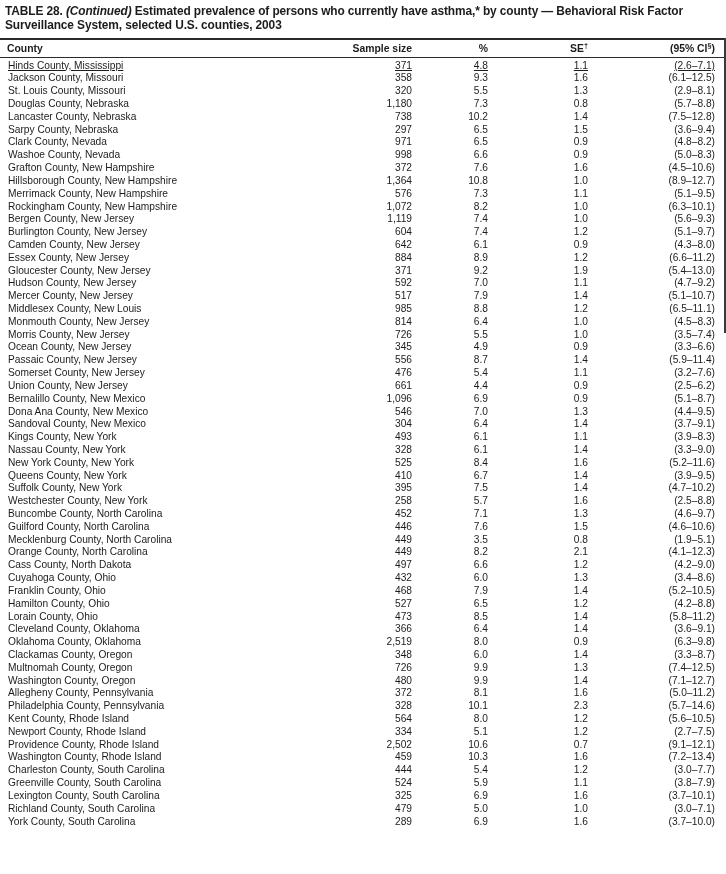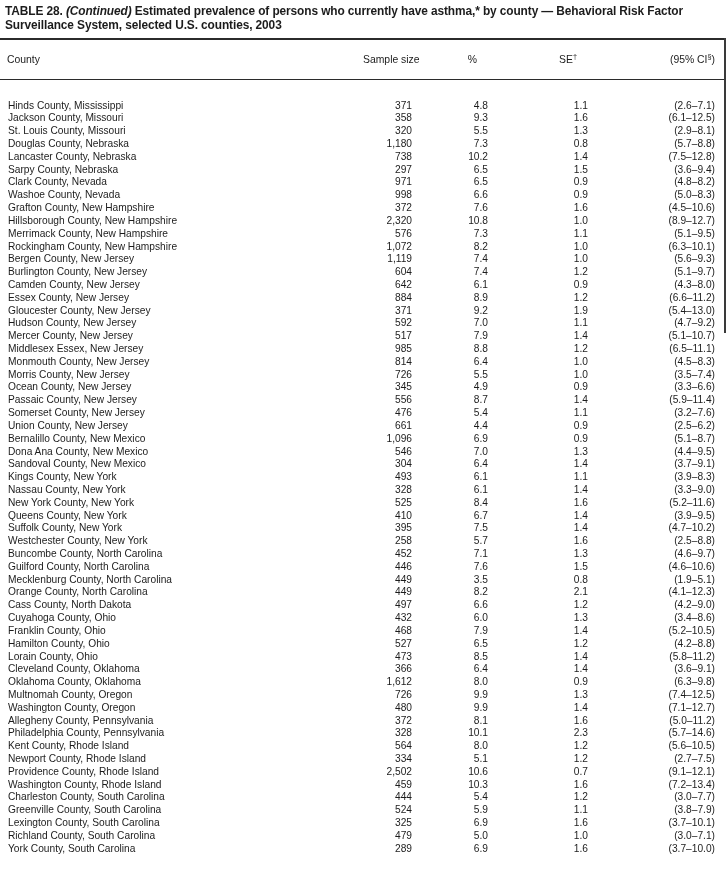--- a/index.html
+++ b/index.html
@@ -33,36 +33,36 @@
     margin-top: 5px;
     border-collapse: collapse;
     table-layout: fixed;
   }
   thead {
     border-top: 2.5px solid #2b2b2b;
     border-bottom: 1.3px solid #2b2b2b;
   }
   th {
     font-size: 10.4px;
-    font-weight: normal;
+    font-weight: bold;
     height: 17px;
     vertical-align: middle;
-    padding: 11px;
+    padding: 0;
     white-space: nowrap;
     color: #1c1c1c;
     margin-top: 20px;
   }
   td {
     font-size: 10.2px;
     line-height: 12.82px;
     padding: 0;
     white-space: nowrap;
     color: #1c1c1c;
   }
-  tbody tr:first-child td { padding-top: 20px; }
+  tbody tr:first-child td { padding-top: 2px; text-decoration: underline; }
   .c-county { text-align: left; padding-left: 8px; }
   th.c-county { padding-left: 7px; }
   .c-n   { text-align: right; }
   .c-pct { text-align: right; }
   .c-se  { text-align: right; }
   .c-ci  { text-align: right; padding-right: 11px; }
   sup {
     font-size: 7.3px;
     vertical-align: super;
     line-height: 0;
@@ -162,21 +162,21 @@
         </tr>
         <tr>
           <td class="c-county">Grafton County, New Hampshire</td>
           <td class="c-n">372</td>
           <td class="c-pct">7.6</td>
           <td class="c-se">1.6</td>
           <td class="c-ci">(4.5–10.6)</td>
         </tr>
         <tr>
           <td class="c-county">Hillsborough County, New Hampshire</td>
-          <td class="c-n">2,320</td>
+          <td class="c-n">1,364</td>
           <td class="c-pct">10.8</td>
           <td class="c-se">1.0</td>
           <td class="c-ci">(8.9–12.7)</td>
         </tr>
         <tr>
           <td class="c-county">Merrimack County, New Hampshire</td>
           <td class="c-n">576</td>
           <td class="c-pct">7.3</td>
           <td class="c-se">1.1</td>
           <td class="c-ci">(5.1–9.5)</td>
@@ -231,21 +231,21 @@
           <td class="c-ci">(4.7–9.2)</td>
         </tr>
         <tr>
           <td class="c-county">Mercer County, New Jersey</td>
           <td class="c-n">517</td>
           <td class="c-pct">7.9</td>
           <td class="c-se">1.4</td>
           <td class="c-ci">(5.1–10.7)</td>
         </tr>
         <tr>
-          <td class="c-county">Middlesex Essex, New Jersey</td>
+          <td class="c-county">Middlesex County, New Louis</td>
           <td class="c-n">985</td>
           <td class="c-pct">8.8</td>
           <td class="c-se">1.2</td>
           <td class="c-ci">(6.5–11.1)</td>
         </tr>
         <tr>
           <td class="c-county">Monmouth County, New Jersey</td>
           <td class="c-n">814</td>
           <td class="c-pct">6.4</td>
           <td class="c-se">1.0</td>
@@ -414,24 +414,31 @@
         </tr>
         <tr>
           <td class="c-county">Cleveland County, Oklahoma</td>
           <td class="c-n">366</td>
           <td class="c-pct">6.4</td>
           <td class="c-se">1.4</td>
           <td class="c-ci">(3.6–9.1)</td>
         </tr>
         <tr>
           <td class="c-county">Oklahoma County, Oklahoma</td>
-          <td class="c-n">1,612</td>
+          <td class="c-n">2,519</td>
           <td class="c-pct">8.0</td>
           <td class="c-se">0.9</td>
           <td class="c-ci">(6.3–9.8)</td>
+        </tr>
+        <tr>
+          <td class="c-county">Clackamas County, Oregon</td>
+          <td class="c-n">348</td>
+          <td class="c-pct">6.0</td>
+          <td class="c-se">1.4</td>
+          <td class="c-ci">(3.3–8.7)</td>
         </tr>
         <tr>
           <td class="c-county">Multnomah County, Oregon</td>
           <td class="c-n">726</td>
           <td class="c-pct">9.9</td>
           <td class="c-se">1.3</td>
           <td class="c-ci">(7.4–12.5)</td>
         </tr>
         <tr>
           <td class="c-county">Washington County, Oregon</td>

